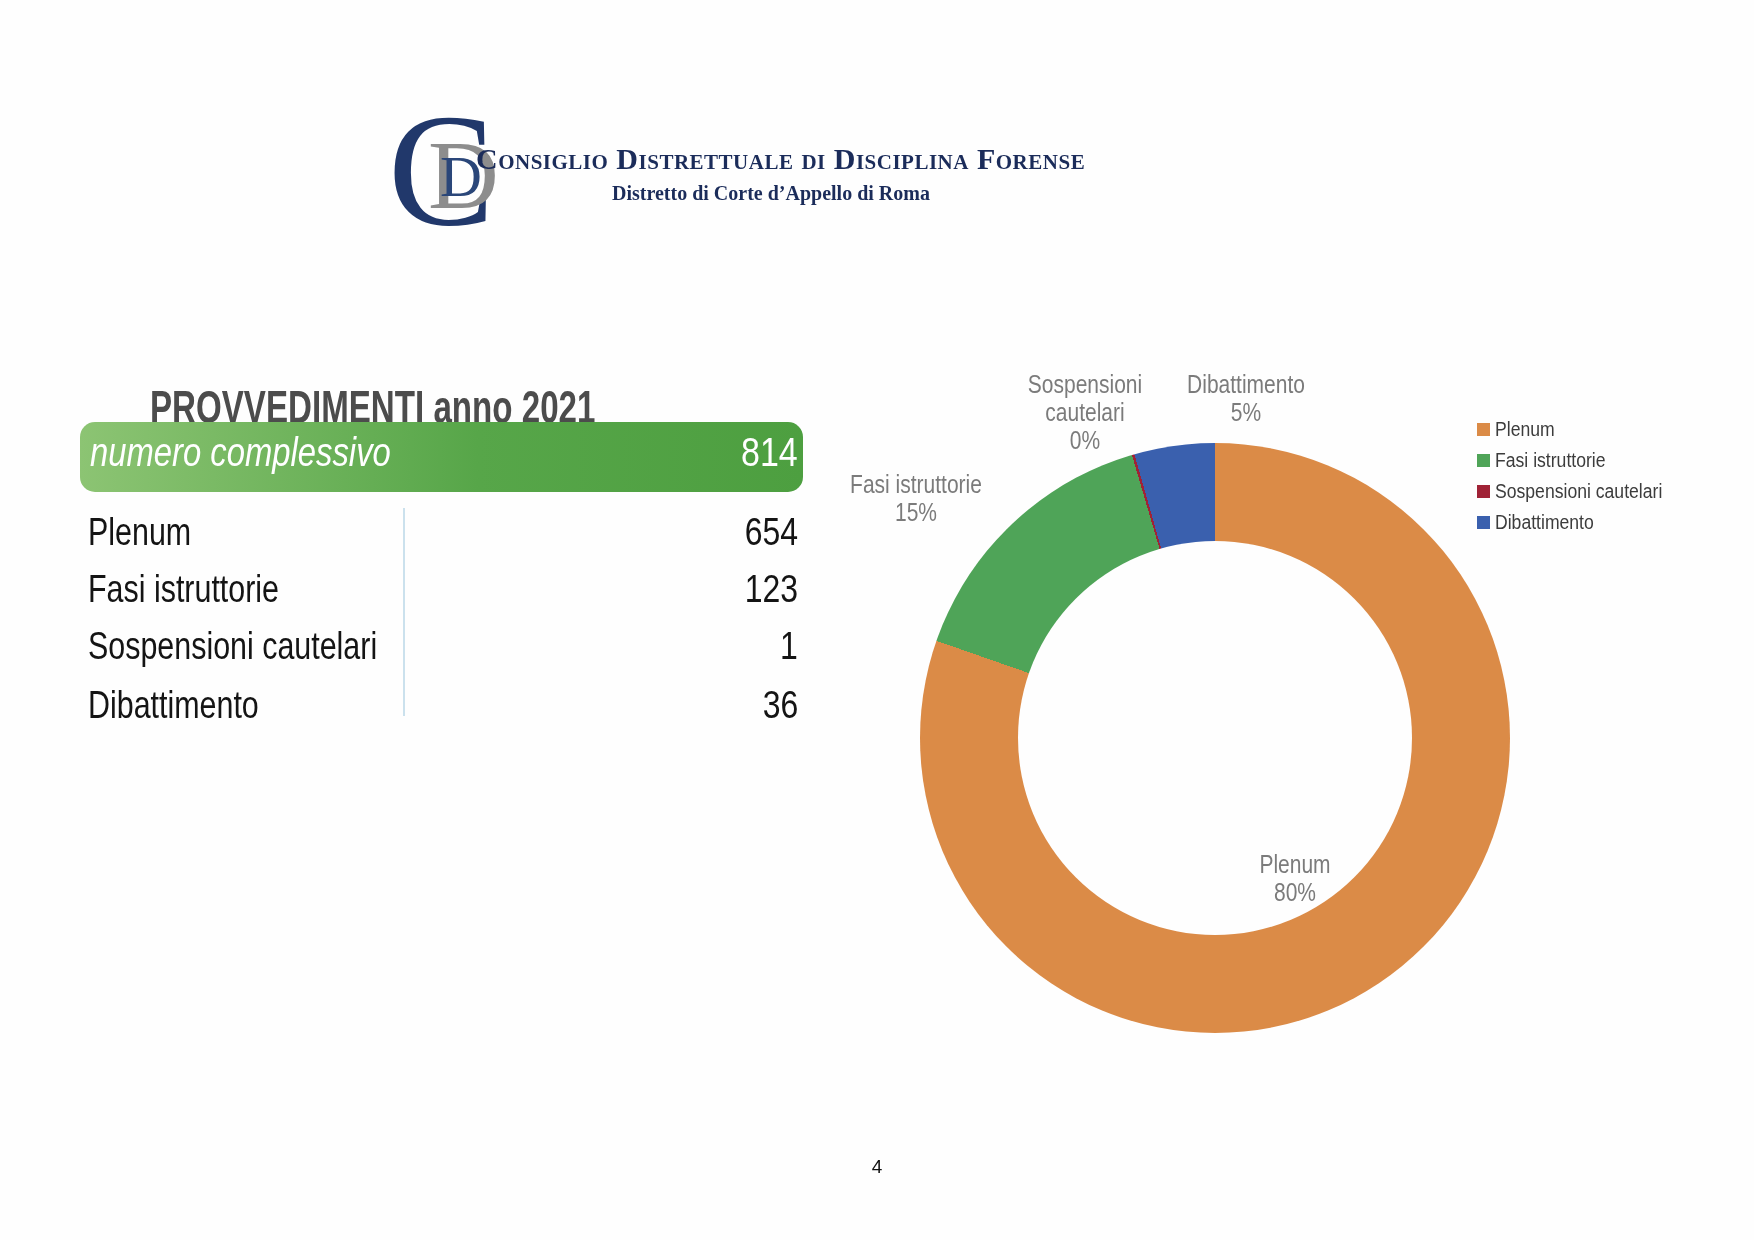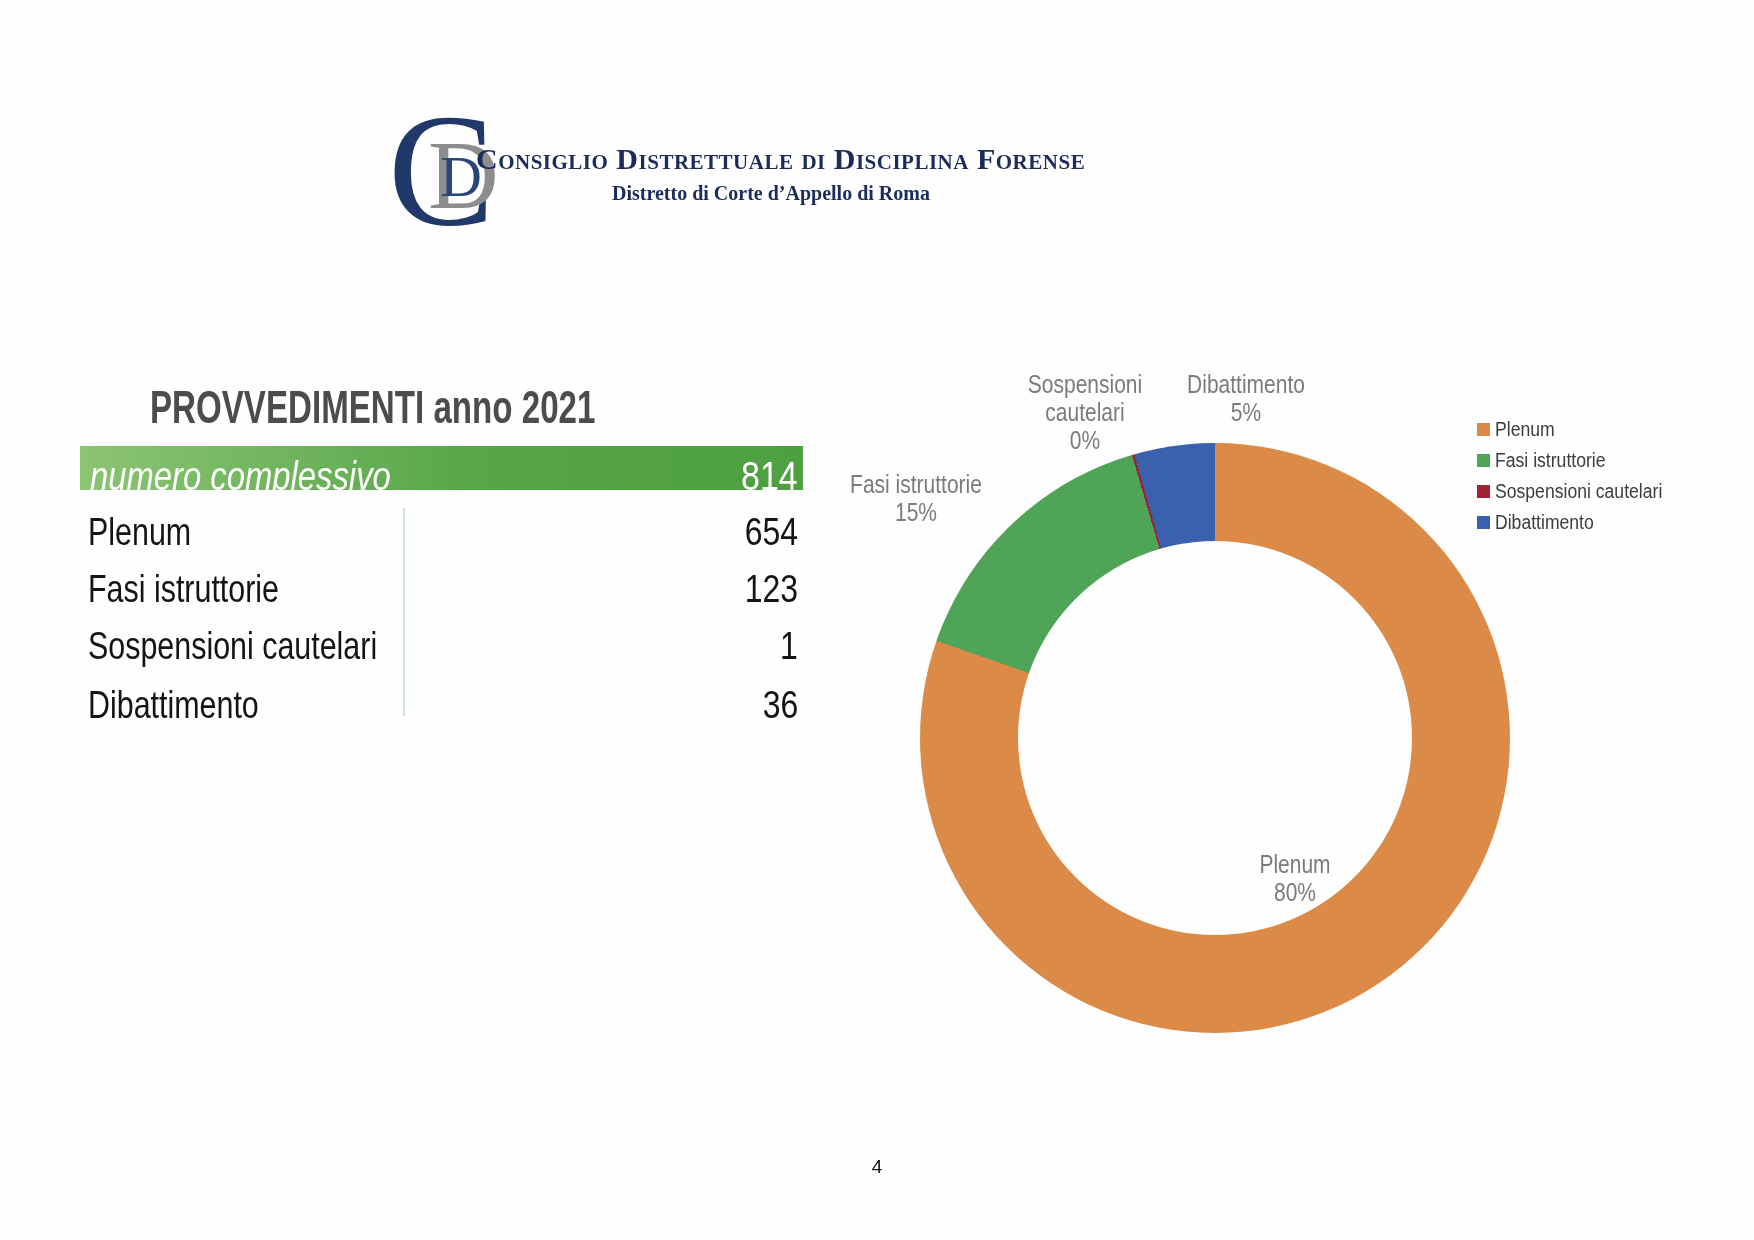--- a/index.html
+++ b/index.html
@@ -17,22 +17,22 @@
     font-size:58px;line-height:58px;color:#2a4679;}
   .org-name{position:absolute;left:476px;top:142px;
     font-family:"Liberation Serif",serif;font-variant:small-caps;font-weight:bold;
     font-size:30px;color:#1b2c5a;letter-spacing:0.5px;white-space:nowrap;}
   .org-subtitle{position:absolute;left:612px;top:182px;
     font-family:"Liberation Serif",serif;font-weight:bold;
     font-size:20px;color:#1b2c5a;white-space:nowrap;}
   
   .tbl-title{position:absolute;left:150px;top:380px;font-size:46px;font-weight:bold;
     color:#4c4c4c;white-space:nowrap;transform:scaleX(0.72);transform-origin:0 50%;}
-  .total-row{position:absolute;left:80px;top:446px;width:723px;height:44px;
-    background:linear-gradient(to right,#8cc473,#57a649 55%,#4d9f40);}
+  .total-row{position:absolute;left:80px;top:422px;width:723px;height:70px;
+    background:linear-gradient(to right,#8cc473,#57a649 55%,#4d9f40);border-radius:15px;}
   .total-label{position:absolute;left:10px;top:0;height:62px;line-height:60px;
     font-size:40px;font-style:italic;color:#ffffff;white-space:nowrap;
     transform:scaleX(0.82);transform-origin:0 50%;}
   .total-value{position:absolute;right:5px;top:0;height:62px;line-height:60px;
     font-size:40px;color:#ffffff;transform:scaleX(0.85);transform-origin:100% 50%;}
   .t-row{position:absolute;left:80px;width:723px;height:57px;}
   .t-row .lbl{position:absolute;left:8px;top:0;height:57px;line-height:57px;
     font-size:39px;color:#141414;white-space:nowrap;
     transform:scaleX(0.78);transform-origin:0 50%;}
   .t-row .val{position:absolute;right:5px;top:0;height:57px;line-height:57px;

